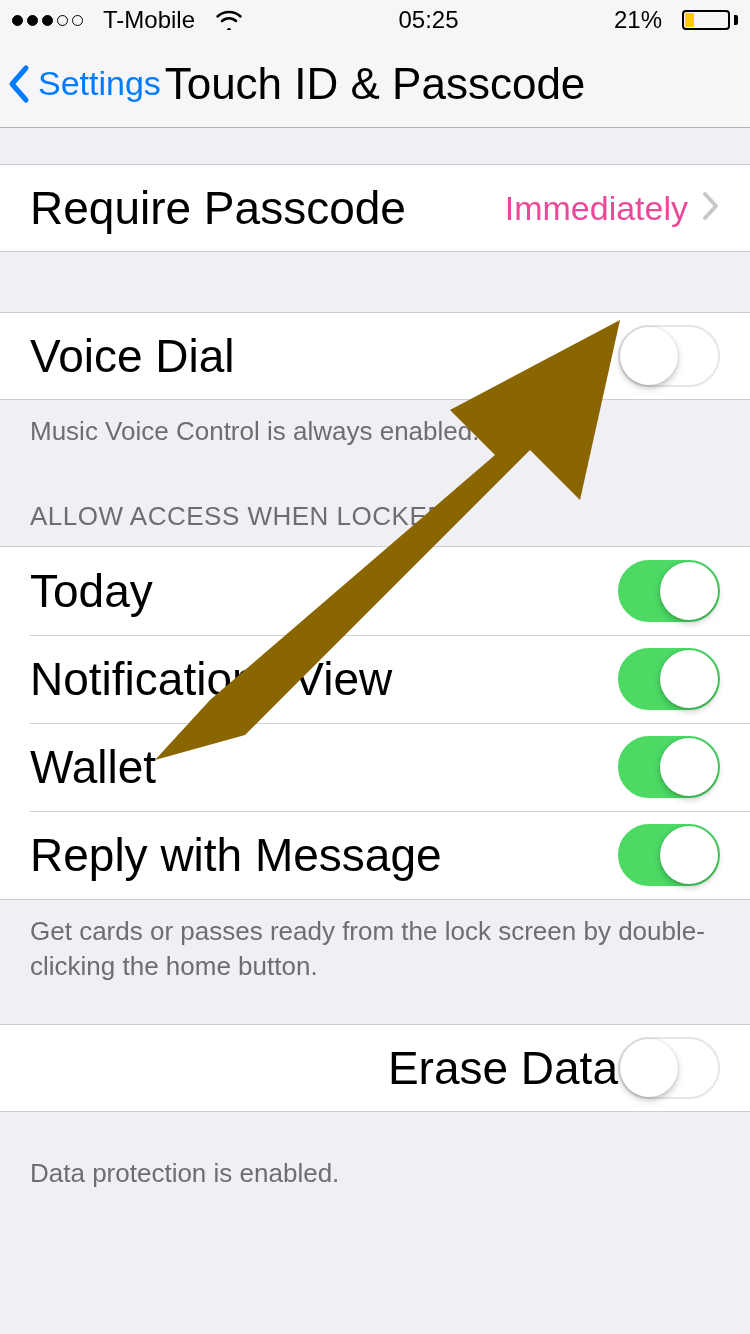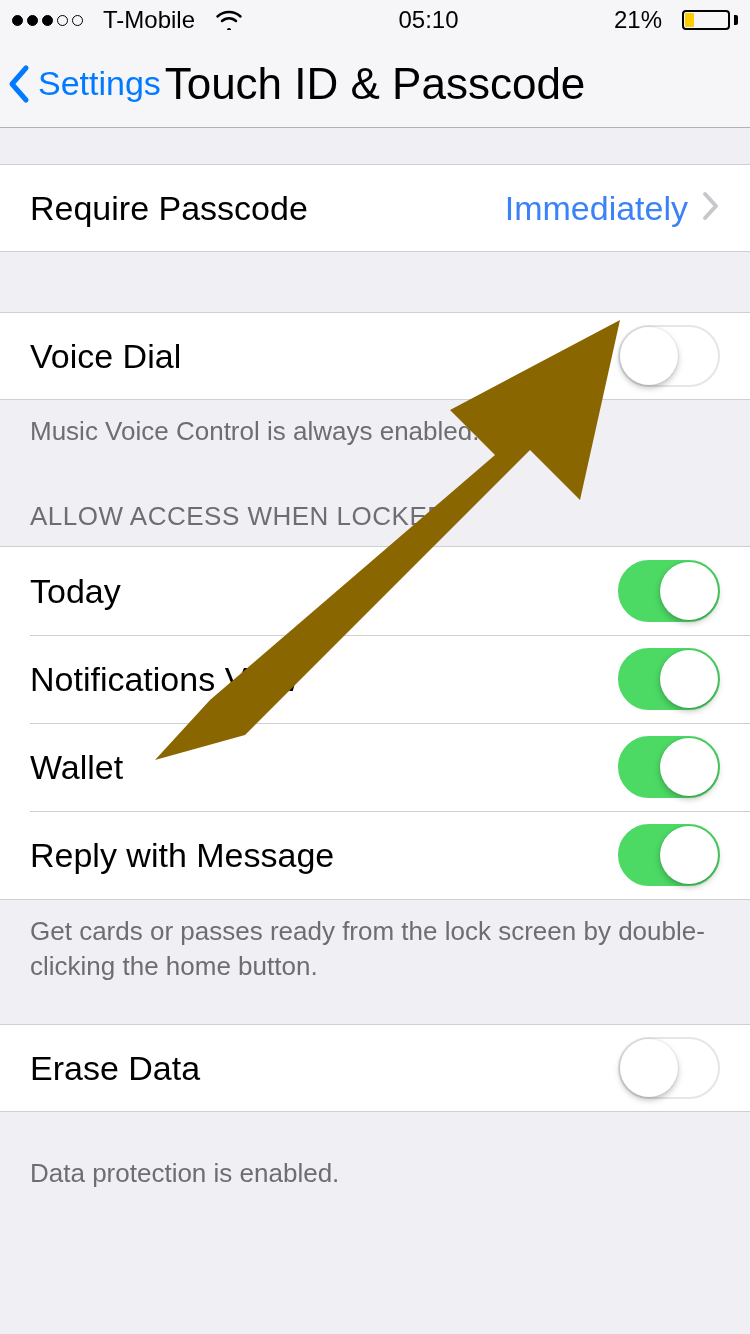--- a/index.html
+++ b/index.html
@@ -90,25 +90,25 @@
   .cell-group { border-top: 1px solid #cfcfd1; border-bottom: 1px solid #cfcfd1; background:#fff;}
   .cell-group .cell + .cell {
     position: relative;
   }
   .cell-group .cell + .cell::before {
     content:"";
     position:absolute; left:30px; right:0; top:0; height:1px; background:#cfcfd1;
   }
   .cell-label {
     flex: 1;
-    font-size: 34px;
+    font-size: 46px;
     font-weight: 400;
   }
   .cell-value {
-    color: #3b82f6;
+    color: #ec4899;
     font-size: 34px;
   }
   .chevron {
     margin-left: 14px;
     color: #c7c7cc;
   }
   .section-footer, .section-header {
     padding: 14px 30px;
     color: #6d6d72;
     font-size: 26px;
@@ -167,21 +167,21 @@
     </span>
     <span>T-Mobile</span>
     <span class="wifi-icon">
       <svg width="28" height="20" viewBox="0 0 28 20">
         <path d="M14 18 a2 2 0 1 0 0.001 0 Z" fill="#000"></path>
         <path d="M7 11 a10 10 0 0 1 14 0" stroke="#000" stroke-width="2.5" fill="none" stroke-linecap="round"></path>
         <path d="M2.5 6.5 a17 17 0 0 1 23 0" stroke="#000" stroke-width="2.5" fill="none" stroke-linecap="round"></path>
       </svg>
     </span>
   </div>
-  <div style="font-weight:500">05:10</div>
+  <div style="font-weight:500">05:25</div>
   <div class="status-right">
     <span>21%</span>
     <span class="battery">
       <span class="batt-body">
           <span class="batt-fill"></span>
         </span>
       <span class="batt-cap"></span>
     </span>
   </div>
 </div>
@@ -241,21 +241,21 @@
   <div class="cell">
     <span class="cell-label">Reply with Message</span>
     <span class="switch on">
         <span class="knob"></span>
       </span>
   </div>
 </div>
 <div class="section-footer">Get cards or passes ready from the lock screen by double-clicking the home button.</div>
 
 <div style="height:26px;"></div>
-<div class="cell" style="border-top:1px solid #cfcfd1;border-bottom:1px solid #cfcfd1;">
+<div class="cell" style="border-top:1px solid #cfcfd1;border-bottom:1px solid #cfcfd1;text-align:right;">
   <span class="cell-label">Erase Data</span>
   <span class="switch">
       <span class="knob"></span>
     </span>
 </div>
 <div class="section-footer">
   <div style="height:30px;"></div>
   <div>Data protection is enabled.</div>
 </div>
 

